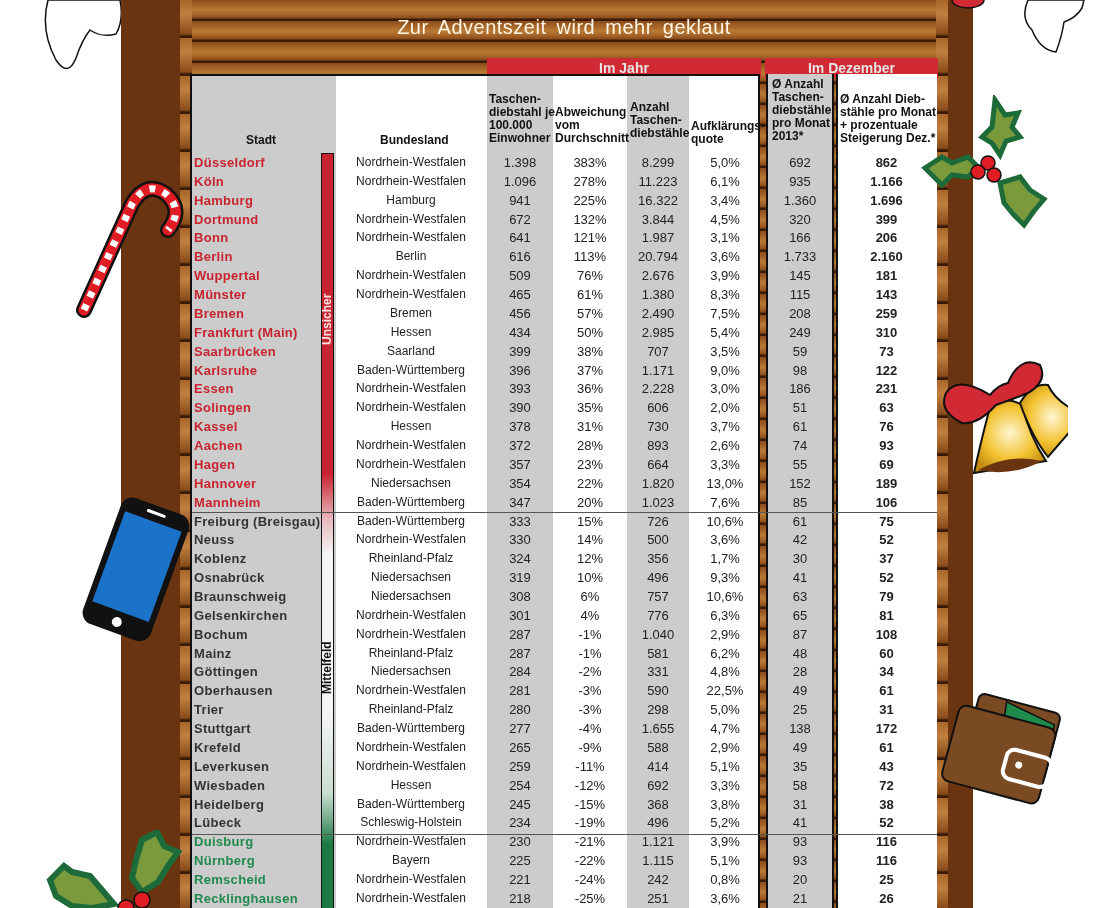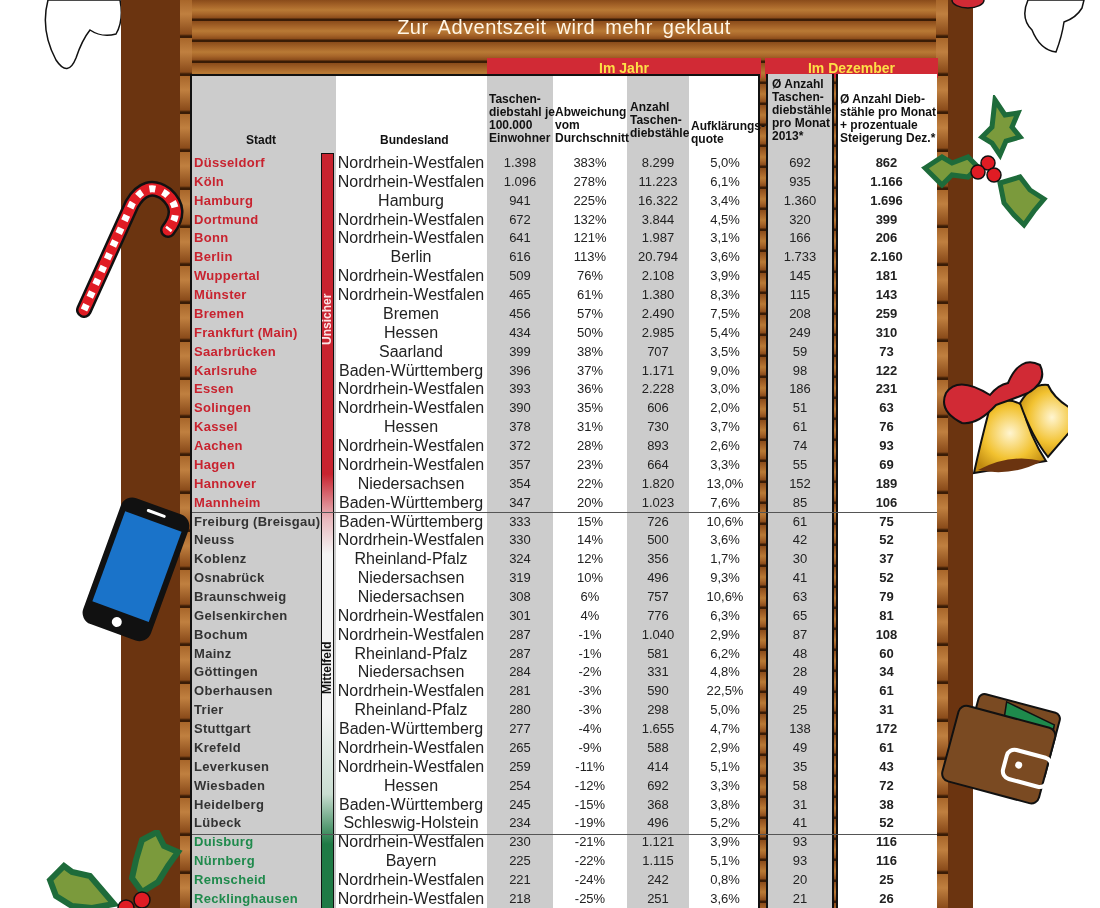--- a/index.html
+++ b/index.html
@@ -27,21 +27,21 @@
   .wood-right-strip { left: 936px; }
 
   .title {
     position: absolute; left: 180px; top: 16px; width: 768px; text-align: center;
     color: #fff6e6; font-size: 20px; letter-spacing: 0.5px; word-spacing: 4px;
   }
 
   
   .group-bar {
     position: absolute; top: 58px; height: 20px; background: #d12a35;
-    color: #fde047; font-weight: bold; font-size: 14px; text-align: center; line-height: 20px;
+    color: #e5e5e5; font-weight: bold; font-size: 14px; text-align: center; line-height: 20px;
   }
   .group-jahr { left: 487px; width: 274px; }
   .group-dez { left: 765px; width: 173px; }
 
   
   .panel-left {
     position: absolute; left: 190px; top: 74px; width: 570px; height: 840px;
     background: #ffffff; border: 2px solid #111;
   }
   .panel-dez1 {
@@ -57,21 +57,21 @@
 
   .hdr {
     position: absolute; font-size: 12px; font-weight: bold; color: #111; line-height: 13px;
   }
 
   .row {
     position: absolute; height: 19px; font-size: 13px; line-height: 19px; color: #222;
   }
   .cell { position: absolute; top: 0; white-space: nowrap; }
   .c-city { left: 194px; font-weight: bold; letter-spacing: 0.3px; text-align: right; }
-  .c-state { left: 336px; width: 150px; text-align: center; font-size: 16px; }
+  .c-state { left: 336px; width: 150px; text-align: center; font-size: 12px; }
   .c-rate { left: 487px; width: 66px; text-align: center; }
   .c-dev { left: 553px; width: 74px; text-align: center; }
   .c-count { left: 627px; width: 62px; text-align: center; }
   .c-quote { left: 689px; width: 72px; text-align: center; }
   .c-avg { left: 766px; width: 68px; text-align: center; }
   .c-dec { left: 836px; width: 101px; text-align: center; font-weight: bold; }
 
   .tier-unsicher .c-city { color: #c8232f; }
   .tier-mittelfeld .c-city { color: #333333; }
   .tier-sicher .c-city { color: #1f8a4c; }
@@ -230,21 +230,21 @@
       <span class="cell c-count">20.794</span>
       <span class="cell c-quote">3,6%</span>
       <span class="cell c-avg">1.733</span>
       <span class="cell c-dec">2.160</span>
     </div>
     <div class="row tier-unsicher" style="top: 266.22px; left: 0px; width: 1100px;">
       <span class="cell c-city">Wuppertal</span>
       <span class="cell c-state">Nordrhein-Westfalen</span>
       <span class="cell c-rate">509</span>
       <span class="cell c-dev">76%</span>
-      <span class="cell c-count">2.108</span>
+      <span class="cell c-count">2.676</span>
       <span class="cell c-quote">3,9%</span>
       <span class="cell c-avg">145</span>
       <span class="cell c-dec">181</span>
     </div>
     <div class="row tier-unsicher" style="top: 285.09px; left: 0px; width: 1100px;">
       <span class="cell c-city">Münster</span>
       <span class="cell c-state">Nordrhein-Westfalen</span>
       <span class="cell c-rate">465</span>
       <span class="cell c-dev">61%</span>
       <span class="cell c-count">1.380</span>

